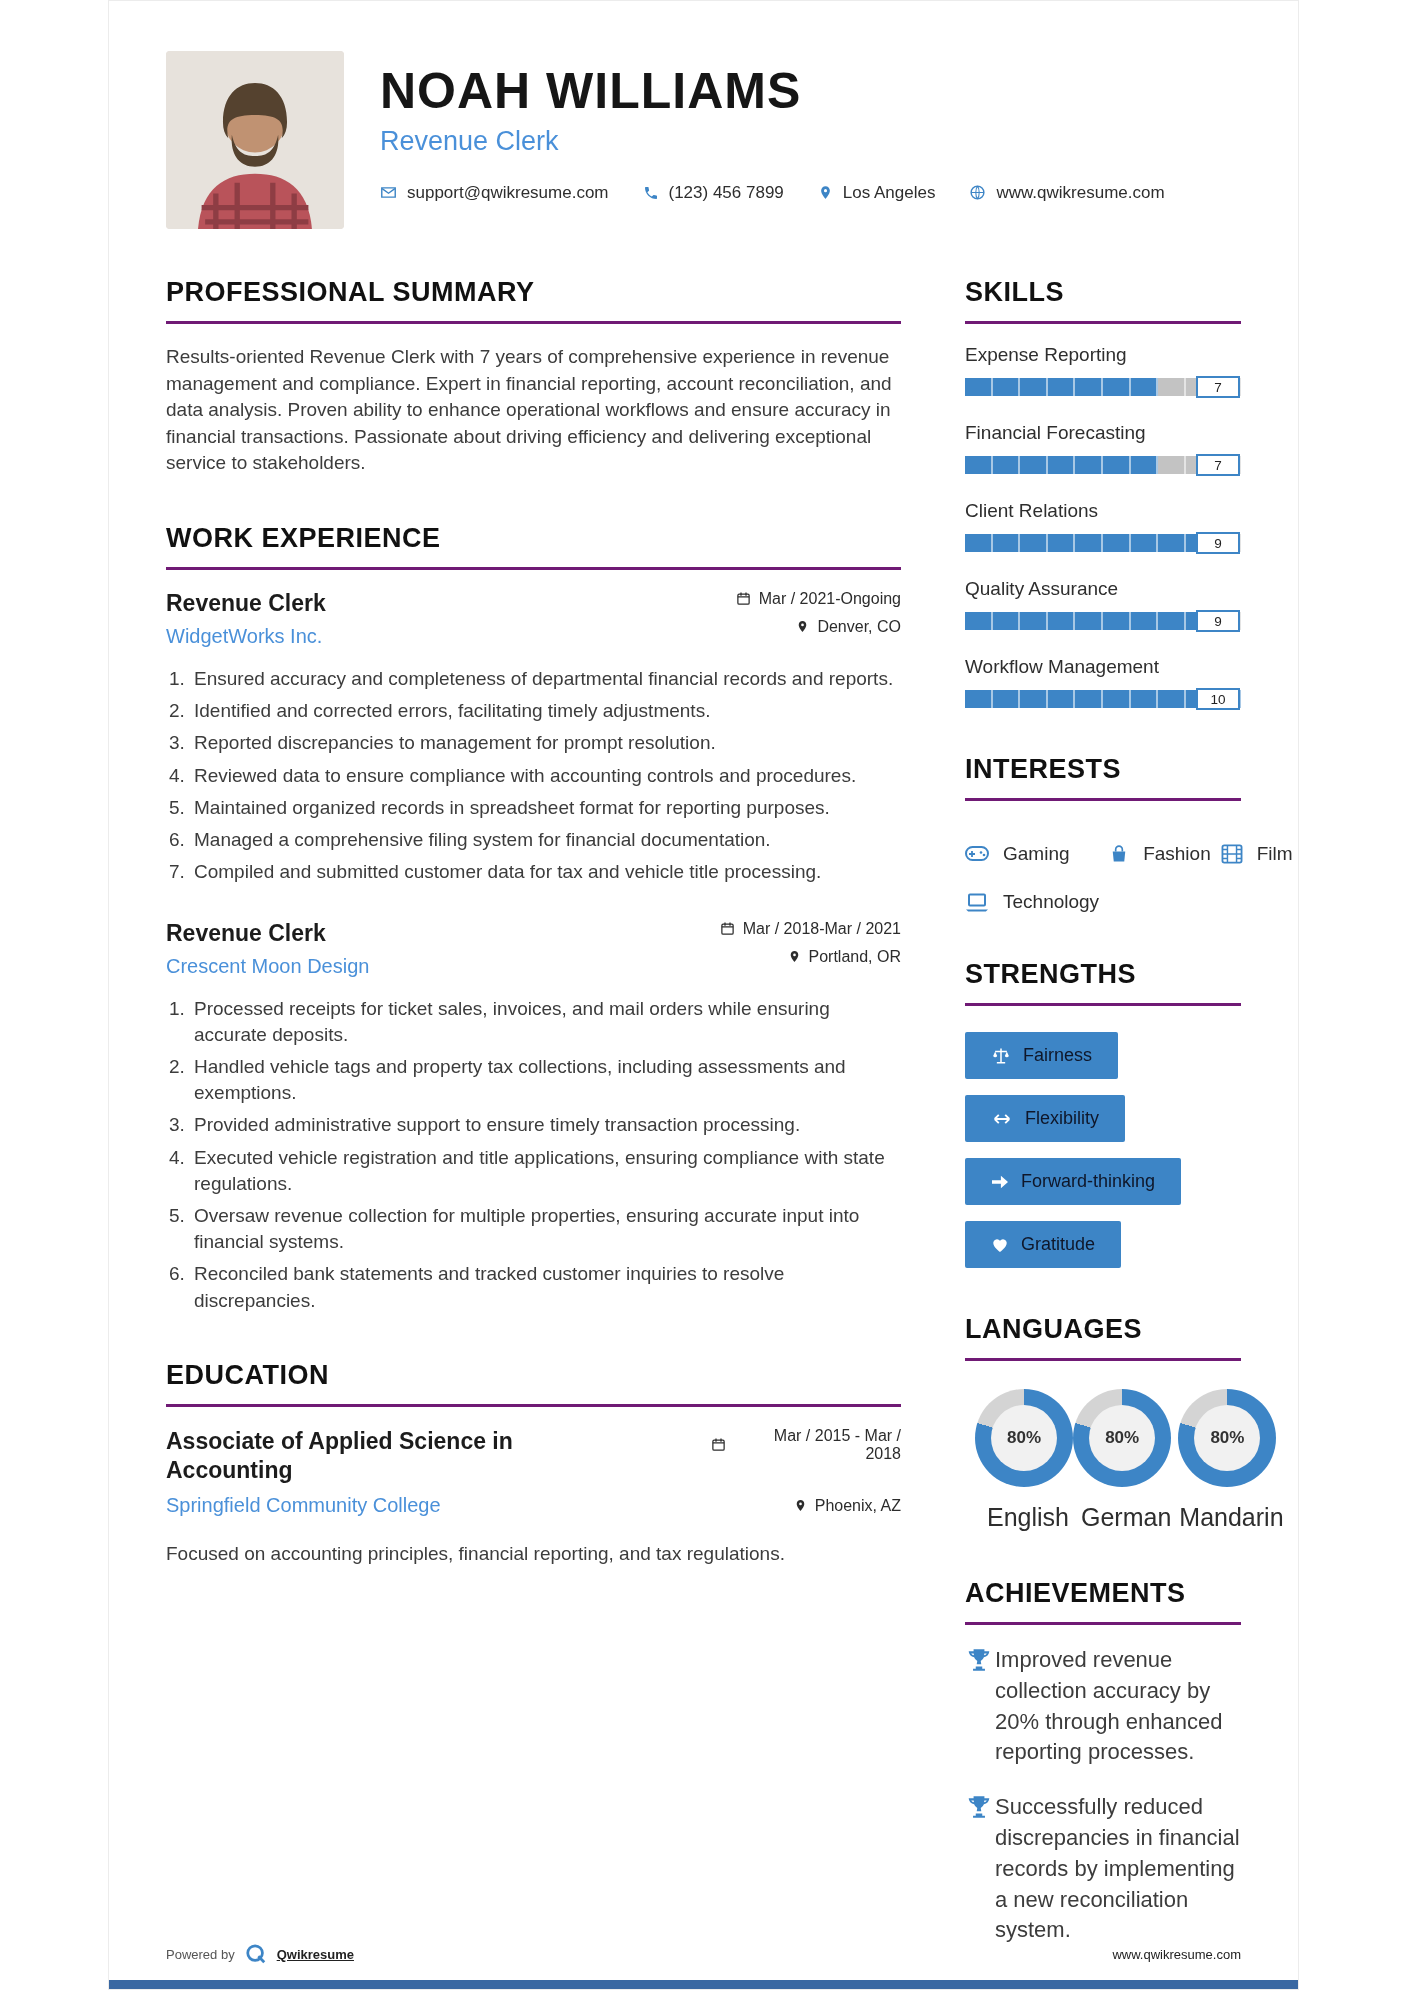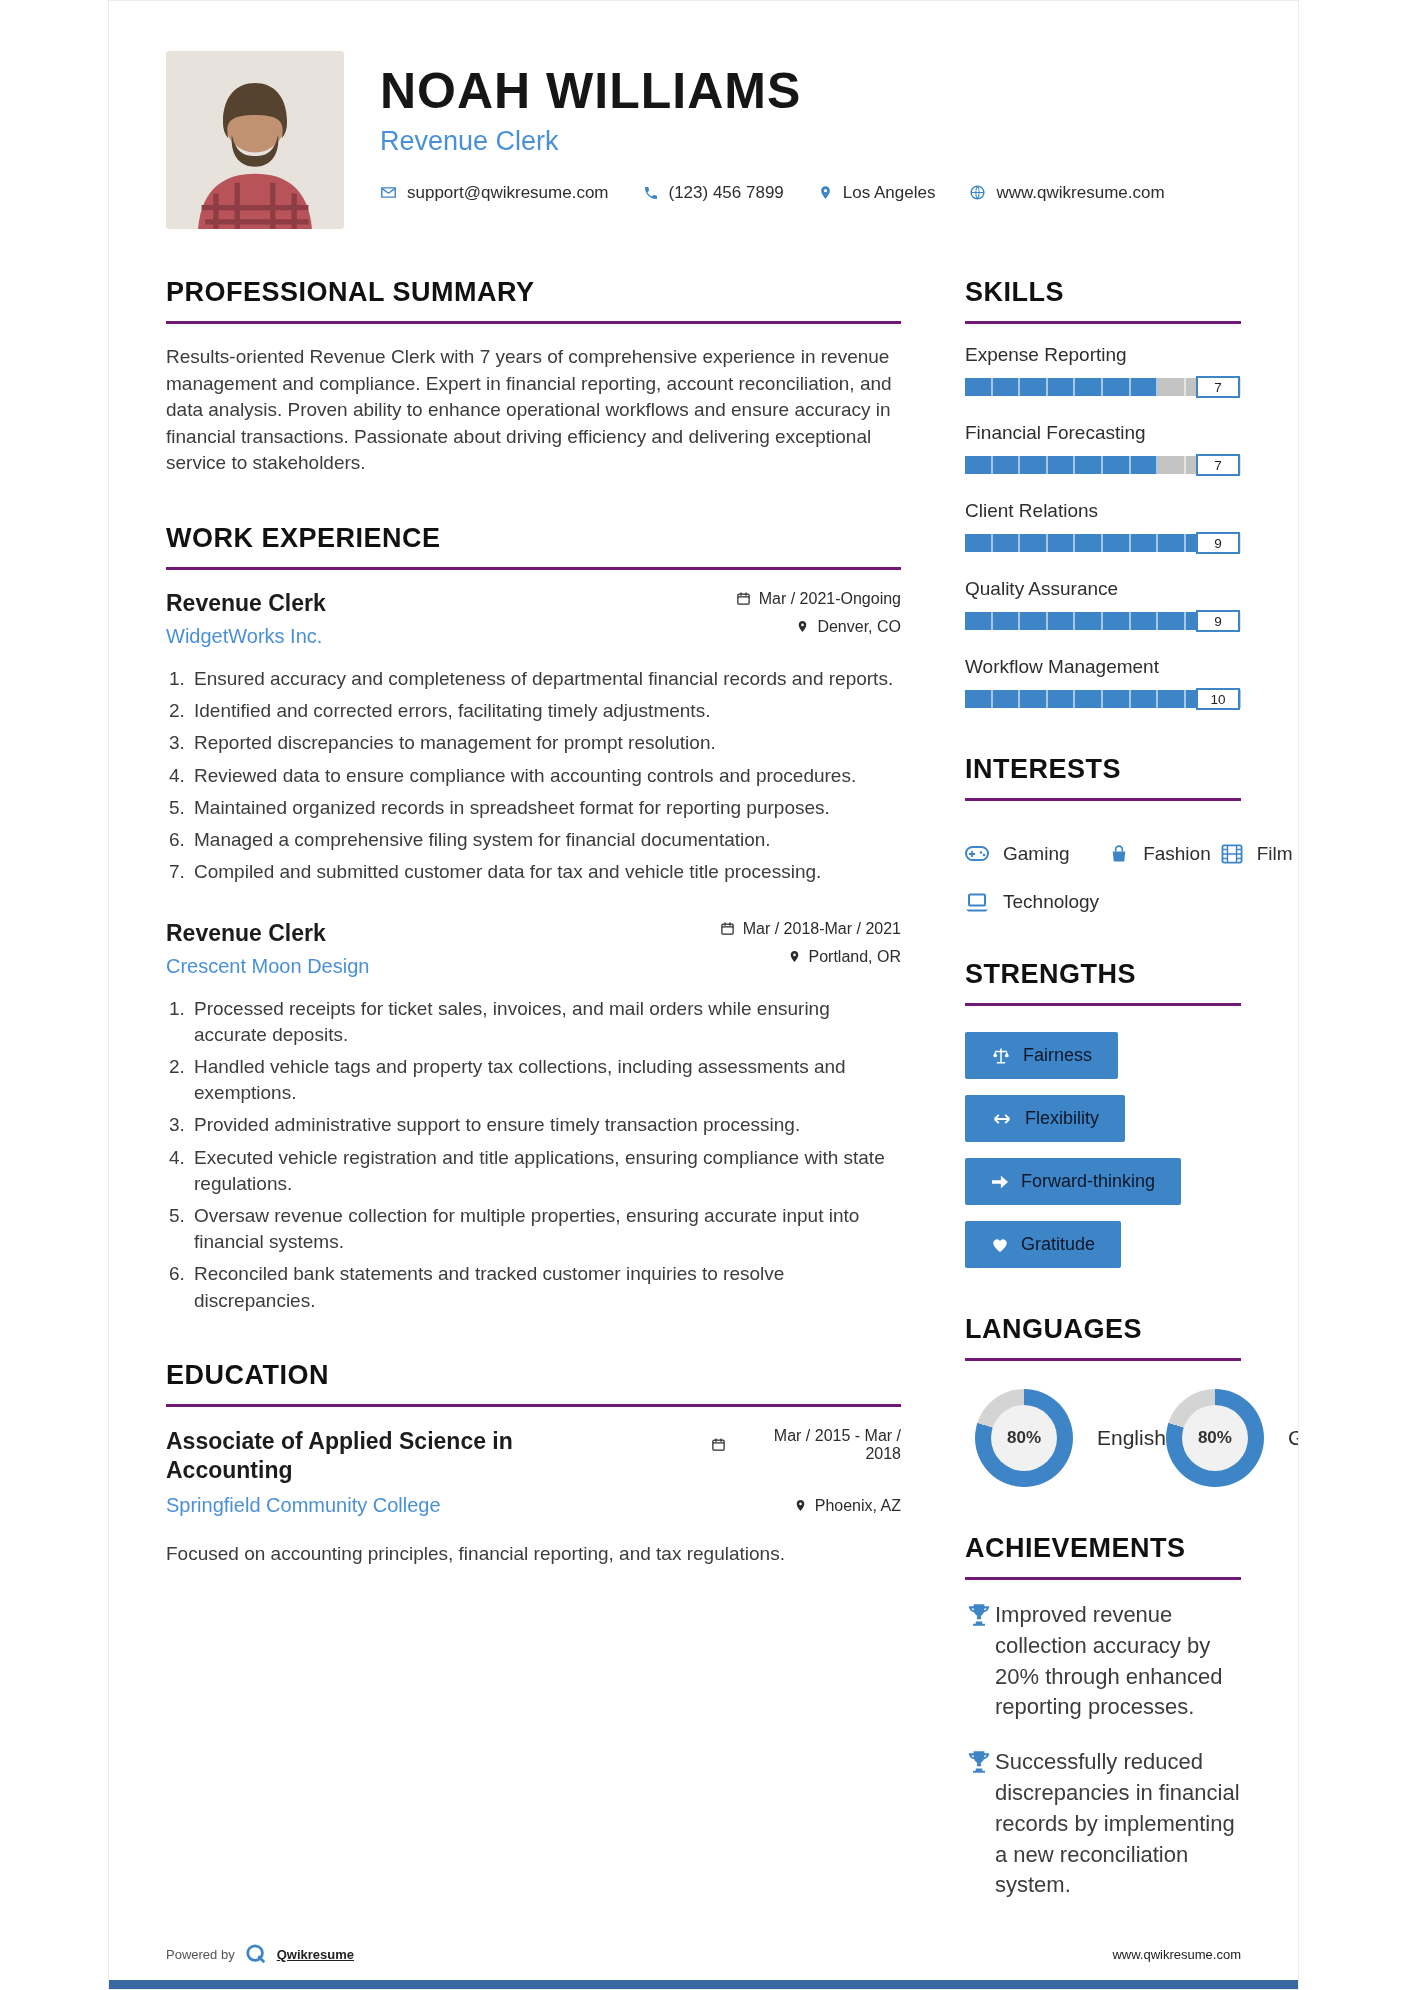--- a/index.html
+++ b/index.html
@@ -66,27 +66,27 @@
   .interests-grid{display:grid;grid-template-columns:1fr 1fr 1fr;row-gap:26px;column-gap:10px;padding-top:4px;margin-top:38px;}
   .interest{display:flex;align-items:center;gap:14px;font-size:19px;color:#2e2e2e;}
   .interest .ico{color:var(--accent);}
   
   .strengths-wrap{display:flex;flex-wrap:wrap;gap:16px;padding-top:6px;}
   .strength{display:inline-flex;align-items:center;gap:12px;background:var(--accent);color:#0f172a;
      font-size:18px;height:47px;padding:0 26px;border-radius:2px;}
   .strength .ico{color:#fff;}
   
   .langs{display:flex;justify-content:space-between;padding:8px 10px 0 10px;}
-  .lang{display:flex;flex-direction:row;align-items:center;gap:16px;}
+  .lang{display:flex;flex-direction:column;align-items:center;gap:16px;}
   .donut{width:98px;height:98px;border-radius:50%;
      background:conic-gradient(var(--accent) var(--arc,288deg),#d4d4d4 0);
      display:flex;align-items:center;justify-content:center;}
   .donut-hole{width:66px;height:66px;border-radius:50%;background:#f1f1f1;
      display:flex;align-items:center;justify-content:center;font-size:17px;font-weight:700;color:#333;}
-  .lang-name{font-size:21px;color:#2e2e2e;margin-left:8px;}
+  .lang-name{font-size:25px;color:#2e2e2e;margin-left:8px;}
   
   .achv{display:flex;margin-bottom:24px;font-size:22px;line-height:1.4;}
   .achv .ico{color:var(--accent);flex:0 0 30px;padding-top:2px;}
   
   .footer{position:absolute;left:57px;right:57px;bottom:24px;display:flex;justify-content:space-between;align-items:center;}
   .footer-left{display:flex;align-items:center;gap:10px;font-size:13px;color:#555;}
   .brand-link{font-size:13px;font-weight:700;color:#222;text-decoration:underline;}
   .footer-site{font-size:13px;color:#222;}
   .bottom-bar{position:absolute;left:0;right:0;bottom:0;height:9px;background:var(--bottombar);}
 </style>

